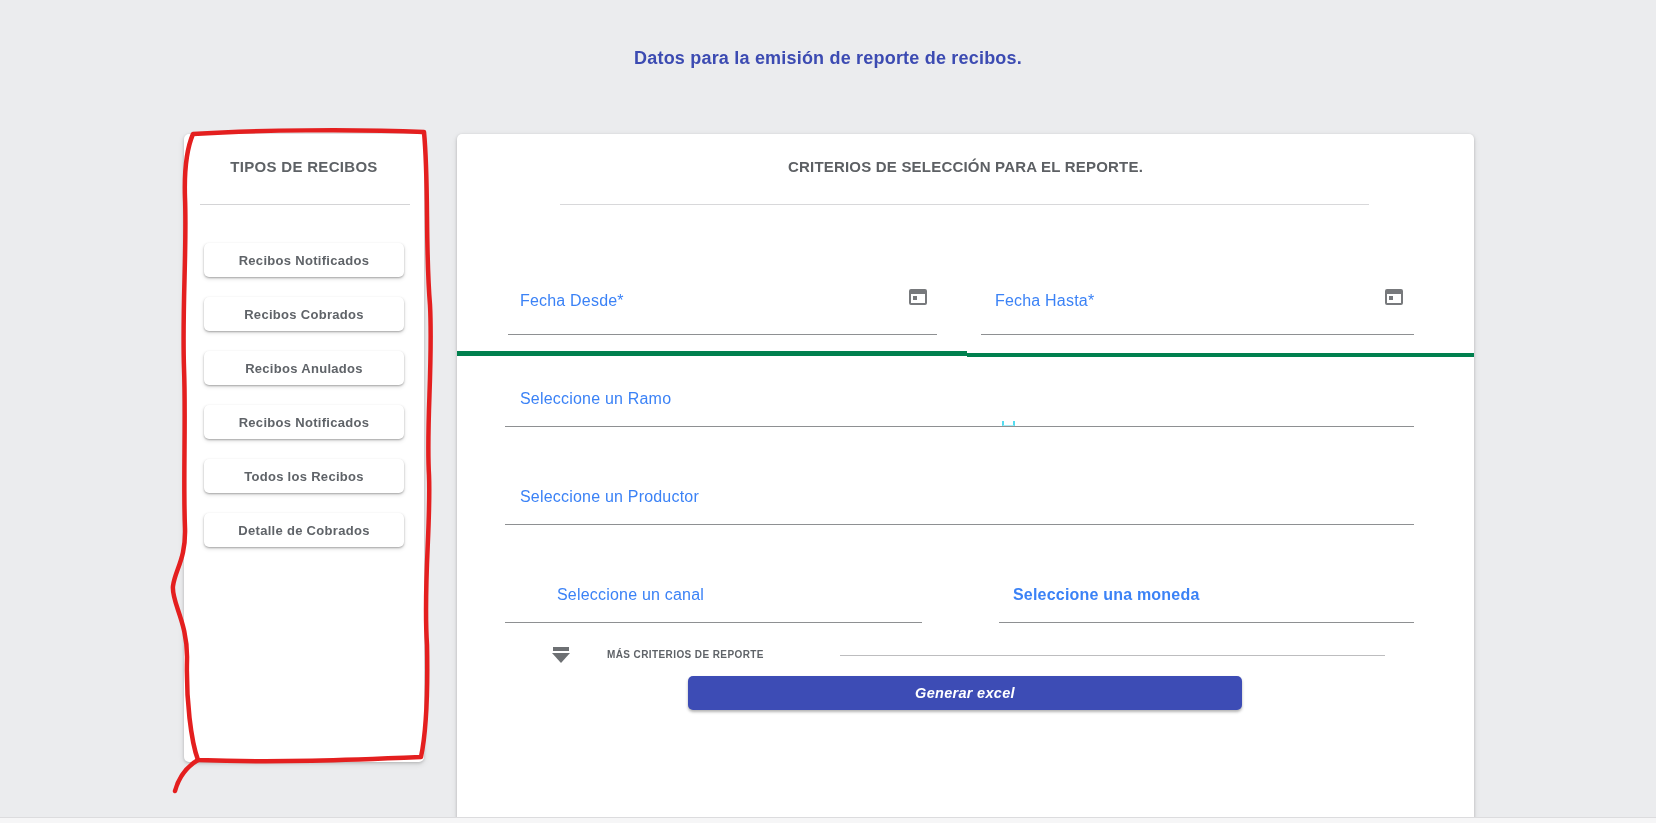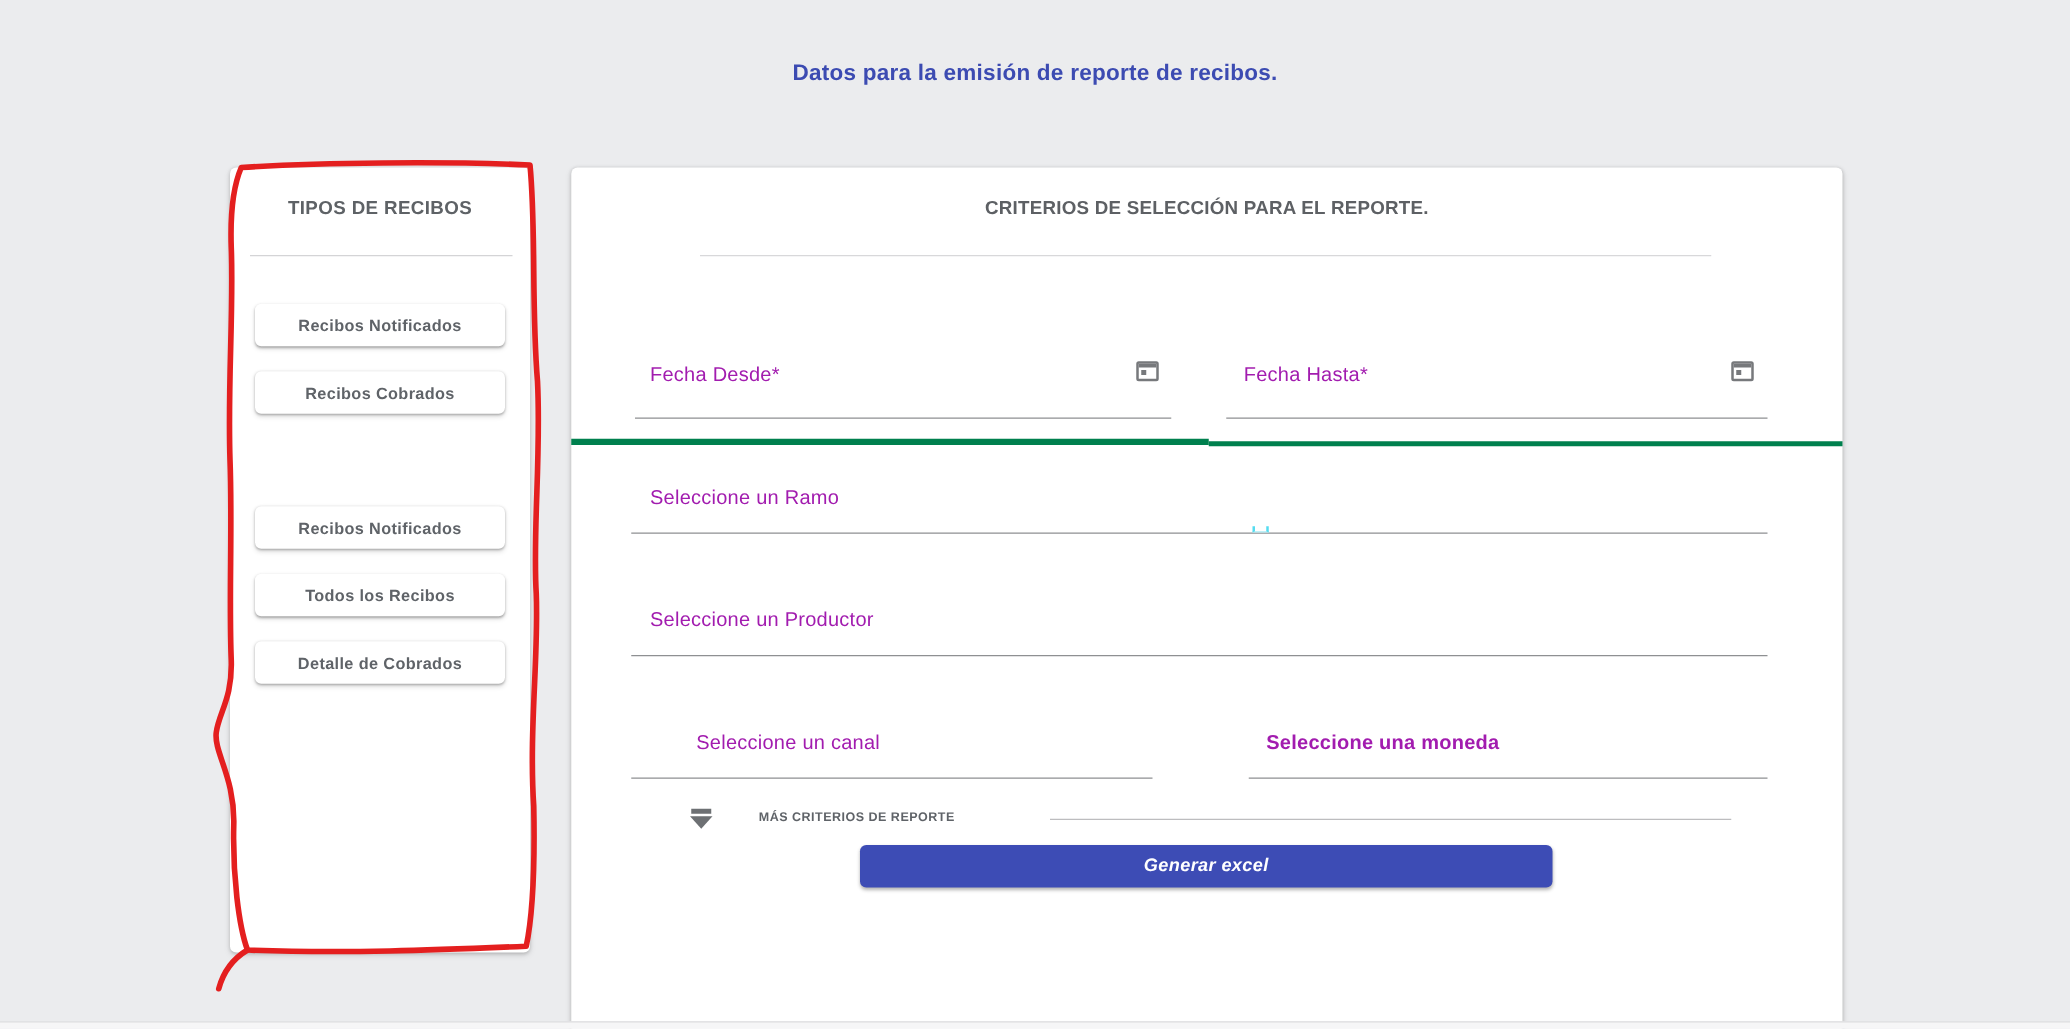--- a/index.html
+++ b/index.html
@@ -45,21 +45,21 @@
   
   .form-title{
     position:absolute;top:24px;left:0;width:100%;text-align:center;
     font-size:15px;font-weight:bold;color:#5d6064;letter-spacing:.2px;
   }
   .form-divider{
     position:absolute;top:70px;left:103px;right:105px;height:0;
     border-top:1px solid #d8d8da;
   }
   .field-label{
-    position:absolute;font-size:16px;color:#a21caf;letter-spacing:.2px;white-space:nowrap;
+    position:absolute;font-size:16px;color:#3b82f6;letter-spacing:.2px;white-space:nowrap;
   }
   .underline{position:absolute;height:0;border-top:1px solid #8e9092;}
 
   
   .lbl-desde{left:63px;top:158px;}
   .lbl-hasta{left:538px;top:158px;}
   .ul-desde{left:51px;top:200px;width:429px;}
   .ul-hasta{left:524px;top:200px;width:433px;}
 
   
@@ -124,20 +124,21 @@
 
 <div>
 
   <h1 class="page-title">Datos para la emisión de reporte de recibos.</h1>
 
   <aside class="card sidebar-card">
     <div class="sidebar-title">TIPOS DE RECIBOS</div>
     <div class="sidebar-divider"></div>
     <button class="sidebar-btn sb0">Recibos Notificados</button>
     <button class="sidebar-btn sb1">Recibos Cobrados</button>
+    <button class="sidebar-btn sb2">Recibos Anulados</button>
     <button class="sidebar-btn sb3">Recibos Notificados</button>
     <button class="sidebar-btn sb4">Todos los Recibos</button>
     <button class="sidebar-btn sb5">Detalle de Cobrados</button>
   </aside>
 
   <section class="card criteria-card" style="overflow:hidden;">
     <div class="form-title">CRITERIOS DE SELECCIÓN PARA EL REPORTE.</div>
     <div class="form-divider"></div>
 
     <span class="field-label lbl-desde">Fecha Desde*</span>

